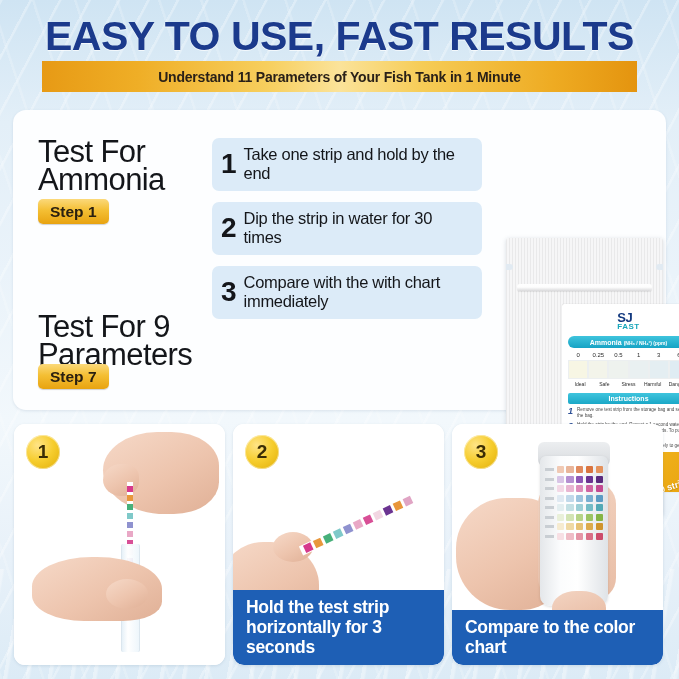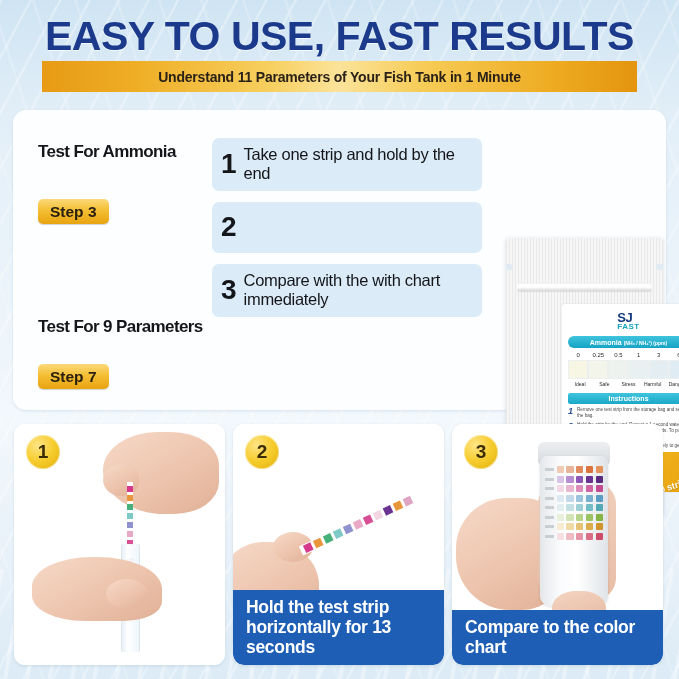--- a/index.html
+++ b/index.html
@@ -39,22 +39,22 @@
   }
 
   
   .panel{
     position:absolute;left:13px;top:110px;width:653px;height:300px;
     background:#fdfeff;border-radius:13px;
     box-shadow:0 1px 3px rgba(90,120,150,.16);
   }
 
   .tf-title{
-    position:absolute;font-weight:bold;color:#14161a;
-    font-size:17px;line-height:28px;letter-spacing:-0.6px;
+    position:absolute;font-weight:normal;color:#14161a;
+    font-size:31px;line-height:28px;letter-spacing:-0.6px;
   }
   #tf-ammonia{left:25px;top:28px;width:170px;}
   #tf-params{left:25px;top:203px;width:175px;}
 
   .step-badge{
     position:absolute;display:inline-flex;align-items:center;justify-content:center;
     height:25px;padding:0 12px;border-radius:5px;
     background:linear-gradient(180deg,#fbd97a 0%,#f4bf34 45%,#e8a310 100%);
     color:#2a2010;font-size:15.5px;font-weight:600;
     box-shadow:0 1px 1px rgba(0,0,0,.18);
@@ -222,31 +222,32 @@
   <div class="water-tex"></div>
   <div class="water-bot"></div>
 
   <div class="headline">EASY TO USE, FAST RESULTS</div>
   <div class="subbar">
     <span>Understand 11 Parameters of Your Fish Tank in 1 Minute</span>
   </div>
 
   <div class="panel">
     <div class="tf-title" id="tf-ammonia">Test For Ammonia</div>
-    <div class="step-badge" id="badge1">Step 3</div>
+    <div class="step-badge" id="badge1">Step 1</div>
     <div class="tf-title" id="tf-params">Test For 9 Parameters</div>
     <div class="step-badge" id="badge2">Step 7</div>
 
     <div class="steps">
       <div class="step-row">
         <div class="step-num">1</div>
         <div class="step-txt">Take one strip and hold by the end</div>
       </div>
       <div class="step-row">
         <div class="step-num">2</div>
+        <div class="step-txt">Dip the strip in water for 30 times</div>
       </div>
       <div class="step-row">
         <div class="step-num">3</div>
         <div class="step-txt">Compare with the with chart immediately</div>
       </div>
     </div>
 
     <div class="packet">
       <div class="notch l"></div>
       <div class="notch r"></div>
@@ -353,21 +354,21 @@
             <i style="background: rgb(143, 146, 207);"></i>
             <i style="background: rgb(233, 168, 198);"></i>
             <i style="background: rgb(216, 79, 150);"></i>
             <i style="background: rgb(242, 214, 226);"></i>
             <i style="background: rgb(107, 51, 145);"></i>
             <i style="background: rgb(232, 150, 58);"></i>
             <i style="background: rgb(224, 164, 196);"></i>
           </div>
       </div>
       <div class="card-badge">2</div>
-      <div class="cap three-line">Hold the test strip horizontally for 13 seconds</div>
+      <div class="cap three-line">Hold the test strip horizontally for 3 seconds</div>
     </div>
 
     <div class="card">
       <div class="photo">
         <div class="c3-hand skin"></div>
         <div class="c3-fingers"></div>
         <div class="c3-cap"></div>
         <div class="c3-bottle">
           <div class="c3-grid" id="c3grid">
               <div class="gr">

